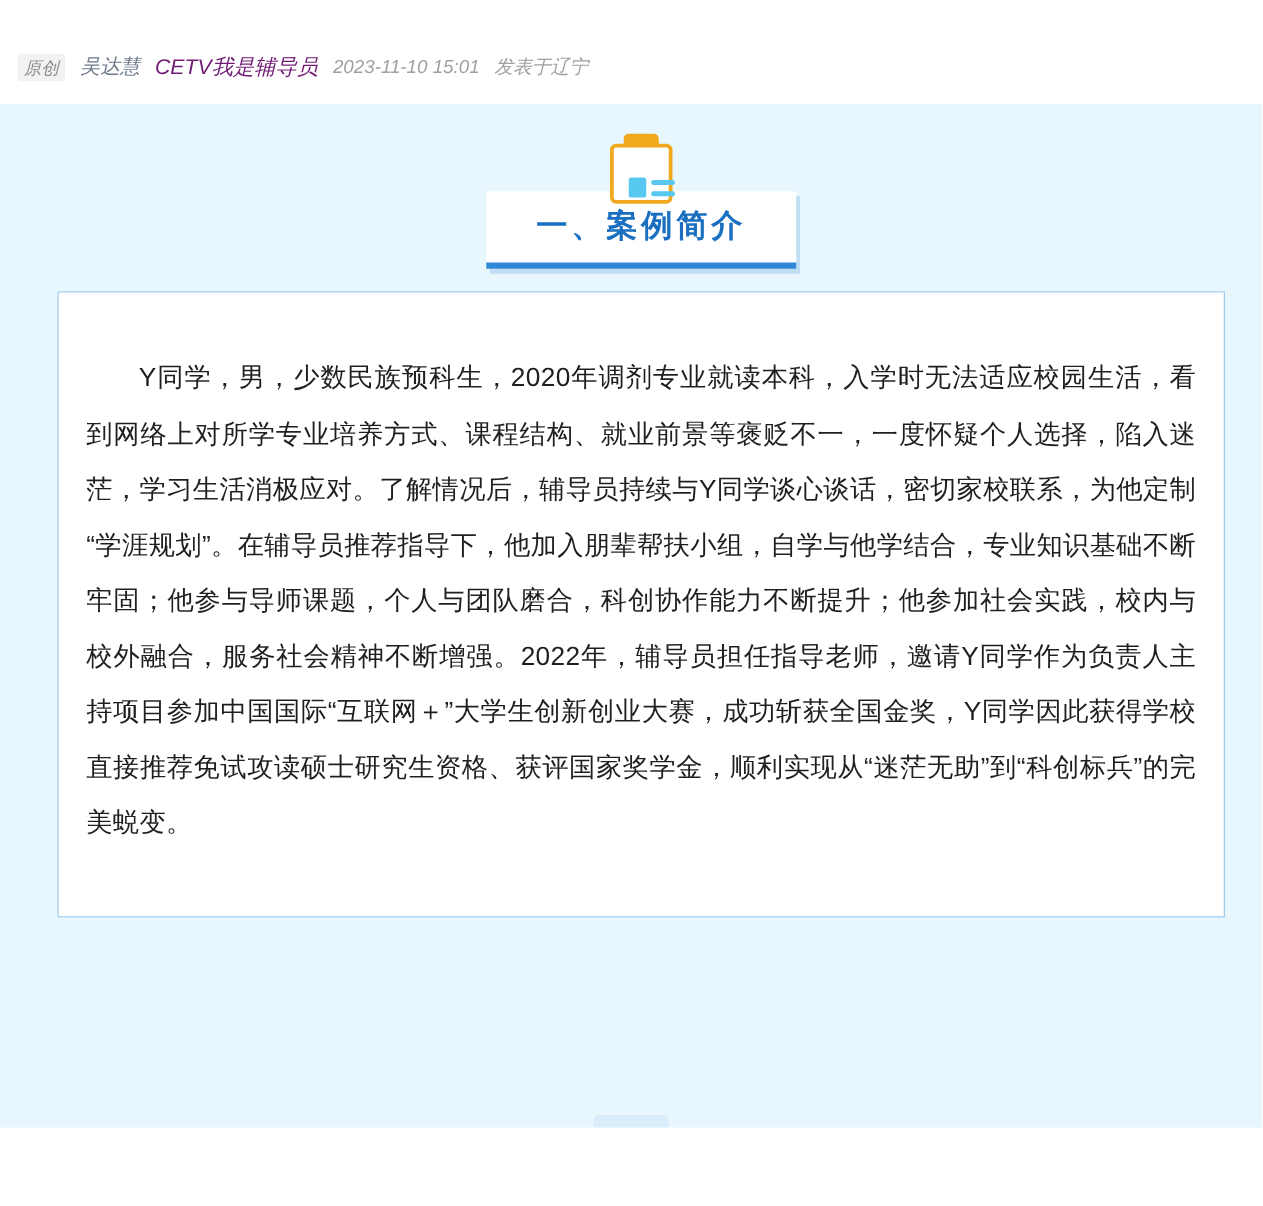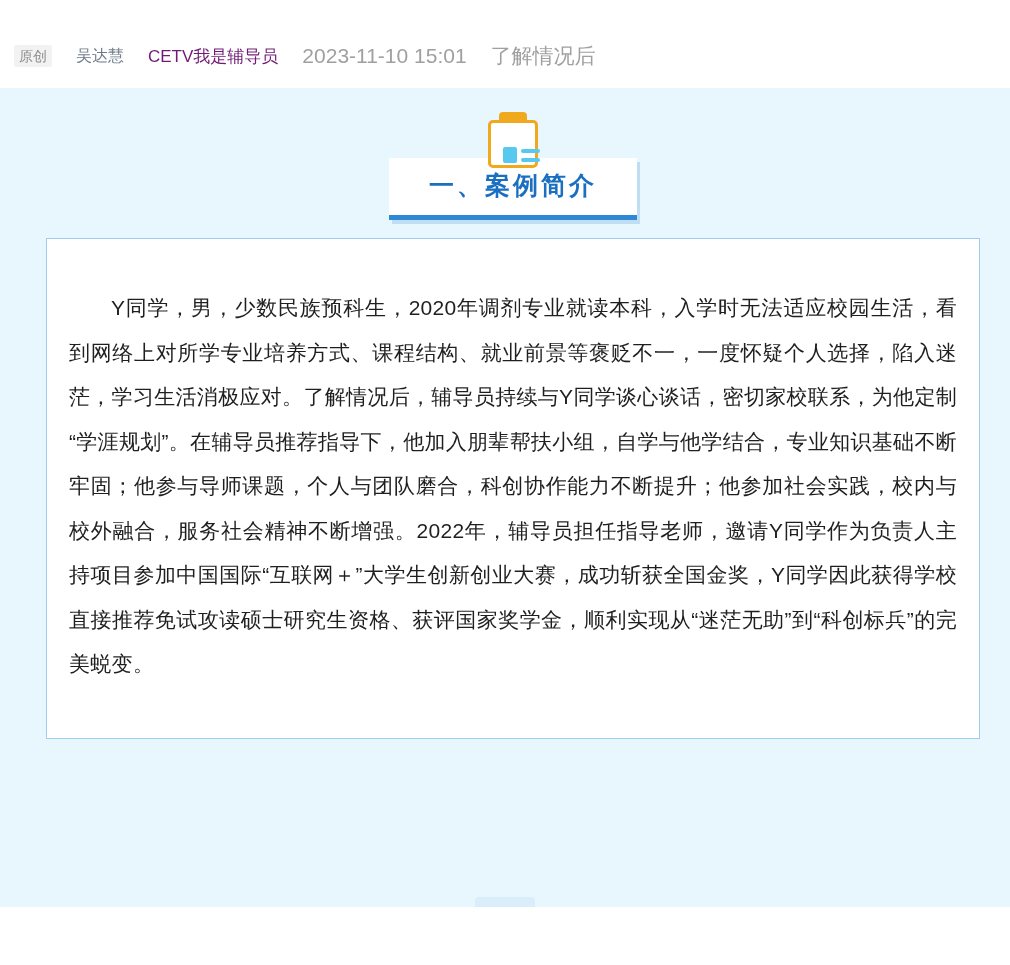--- a/index.html
+++ b/index.html
@@ -22,46 +22,47 @@
   .article-title {
     font-size: 29px;
     font-weight: bold;
     color: #1a1a1a;
     line-height: 1.35;
     letter-spacing: 0.5px;
   }
   .meta-row {
     display: flex;
     align-items: center;
-    gap: 24px;
+    gap: 12px;
     margin-top: 20px;
     padding-bottom: 18px;
     font-size: 16px;
     color: #9a9a9a;
+    font-style: italic;
   }
   .meta-badge {
     display: inline-block;
     padding: 1px 5px;
     background: #f2f2f2;
     color: #8c8c8c;
     font-size: 14px;
     border-radius: 2px;
     line-height: 20px;
   }
   .meta-author {
     color: #6e7a8a;
   }
   .meta-account {
     color: #701a75;
     font-size: 17px;
   }
   .meta-time,
   .meta-location {
     color: #a0a0a0;
-    font-size: 21px;
+    font-size: 15px;
   }
 
   
   .content-area {
     background: #e8f6fd;
     padding: 24px 0 0 16px;
     min-height: 795px;
     position: relative;
   }
 
@@ -170,21 +171,21 @@
 </style>
 </head>
 <body>
 
 <div class="article-header">
   <div class="meta-row">
     <span class="meta-badge">原创</span>
     <span class="meta-author">吴达慧</span>
     <span class="meta-account">CETV我是辅导员</span>
     <span class="meta-time">2023-11-10 15:01</span>
-    <span class="meta-location">了解情况后</span>
+    <span class="meta-location">发表于辽宁</span>
   </div>
 </div>
 
 <div class="content-area">
 
   <div class="section-heading-wrap">
     <div class="heading-icon">
       <div class="clip-top"></div>
       <div class="clipboard">
         <div class="clip-block"></div>

